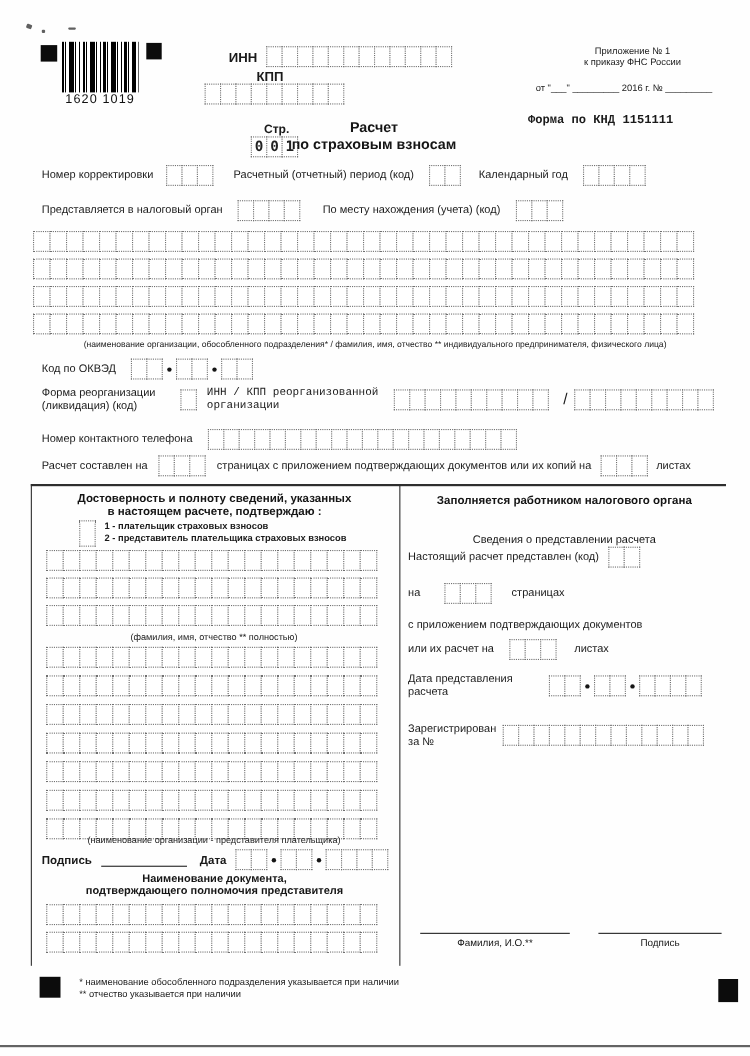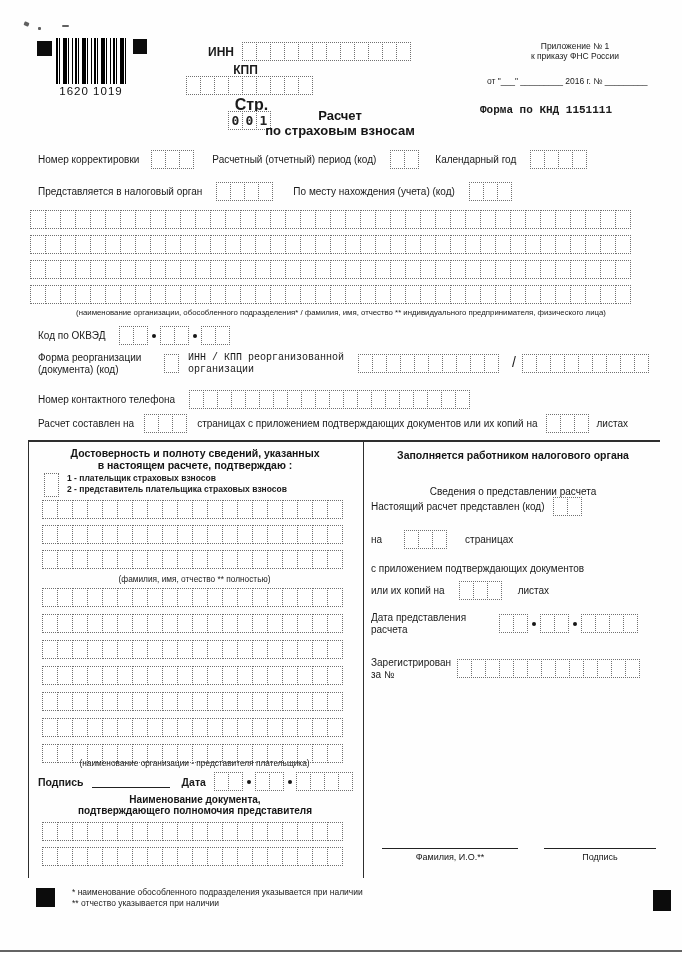--- a/index.html
+++ b/index.html
@@ -78,21 +78,21 @@
       <div class="cell"></div>
       <div class="cell"></div>
       <div class="cell"></div>
       <div class="cell"></div>
       <div class="cell"></div>
       <div class="cell"></div>
       <div class="cell"></div>
       <div class="cell"></div>
       <div class="cell"></div>
     </div>
-  <span class="lbl b" style="font-size:16px;margin:4px 4px 0 8px;">Стр.</span>
+  <span class="lbl b" style="font-size:11px;margin:17px 4px 0 8px;">Стр.</span>
   <div class="cells">
       <div class="cell">0</div>
       <div class="cell">0</div>
       <div class="cell">1</div>
     </div>
 </div>
 
 <div class="abs ctr" style="left:500px;top:41px;width:150px;">
   <div class="cap" style="font-size:8.5px;">Приложение № 1</div>
   <div class="cap" style="font-size:8.5px;">к приказу ФНС России</div>
@@ -331,21 +331,21 @@
   <span class="dot"></span>
   <div class="cells">
       <div class="cell"></div>
       <div class="cell"></div>
     </div>
 </div>
 
 <div class="abs" style="left:38px;top:350px;width:630px;height:30px;">
   <div class="abs" style="left:0;top:2px;width:125px;">
     <div class="lbl">Форма реорганизации</div>
-    <div class="lbl">(документа) (код)</div>
+    <div class="lbl">(ликвидация) (код)</div>
   </div>
   <div class="cells abs" style="left:126px;top:4px;">
       <div class="cell"></div>
     </div>
   <div class="abs rt" style="left:150px;top:2px;width:162px;">
     <div class="lbl">ИНН / КПП реорганизованной</div>
     <div class="lbl">организации</div>
   </div>
   <div class="cells abs" style="left:320px;top:4px;">
       <div class="cell"></div>
@@ -416,21 +416,21 @@
 </div>
 
 <div class="abs hline" style="left:28px;top:440px;width:632px;"></div>
 <div class="abs vline" style="left:28px;top:440px;height:438px;"></div>
 <div class="abs vline" style="left:363px;top:440px;height:438px;"></div>
 
 <div class="abs ctr" style="left:40px;top:447px;width:310px;">
   <div class="b" style="font-size:10.5px;">Достоверность и полноту сведений, указанных</div>
   <div class="b" style="font-size:10.5px;">в настоящем расчете, подтверждаю :</div>
 </div>
-<div class="abs row" style="left:44px;top:473px;align-items:flex-start;">
+<div class="abs row" style="left:72px;top:473px;align-items:flex-start;">
   <div class="cells tall">
       <div class="cell"></div>
     </div>
   <div style="margin-left:8px;">
     <div class="cap b" style="font-size:8.5px;line-height:11px;">1 - плательщик страховых взносов</div>
     <div class="cap b" style="font-size:8.5px;line-height:11px;">2 - представитель плательщика страховых взносов</div>
   </div>
 </div>
 <div class="abs" style="left:42px;top:500px;">
     <div class="cellrow">
@@ -743,21 +743,21 @@
   <span class="lbl">на</span>
   <div class="cells" style="margin-left:22px;">
       <div class="cell"></div>
       <div class="cell"></div>
       <div class="cell"></div>
     </div>
   <span class="lbl" style="margin-left:18px;">страницах</span>
 </div>
 <div class="abs lbl" style="left:371px;top:563px;">с приложением подтверждающих документов</div>
 <div class="abs row" style="left:371px;top:581px;">
-  <span class="lbl">или их копий на</span>
+  <span class="lbl">или их расчет на</span>
   <div class="cells" style="margin-left:14px;">
       <div class="cell"></div>
       <div class="cell"></div>
       <div class="cell"></div>
     </div>
   <span class="lbl" style="margin-left:16px;">листах</span>
 </div>
 <div class="abs" style="left:371px;top:610px;width:290px;height:30px;">
   <div class="abs" style="left:0;top:2px;">
     <div class="lbl">Дата представления</div>

